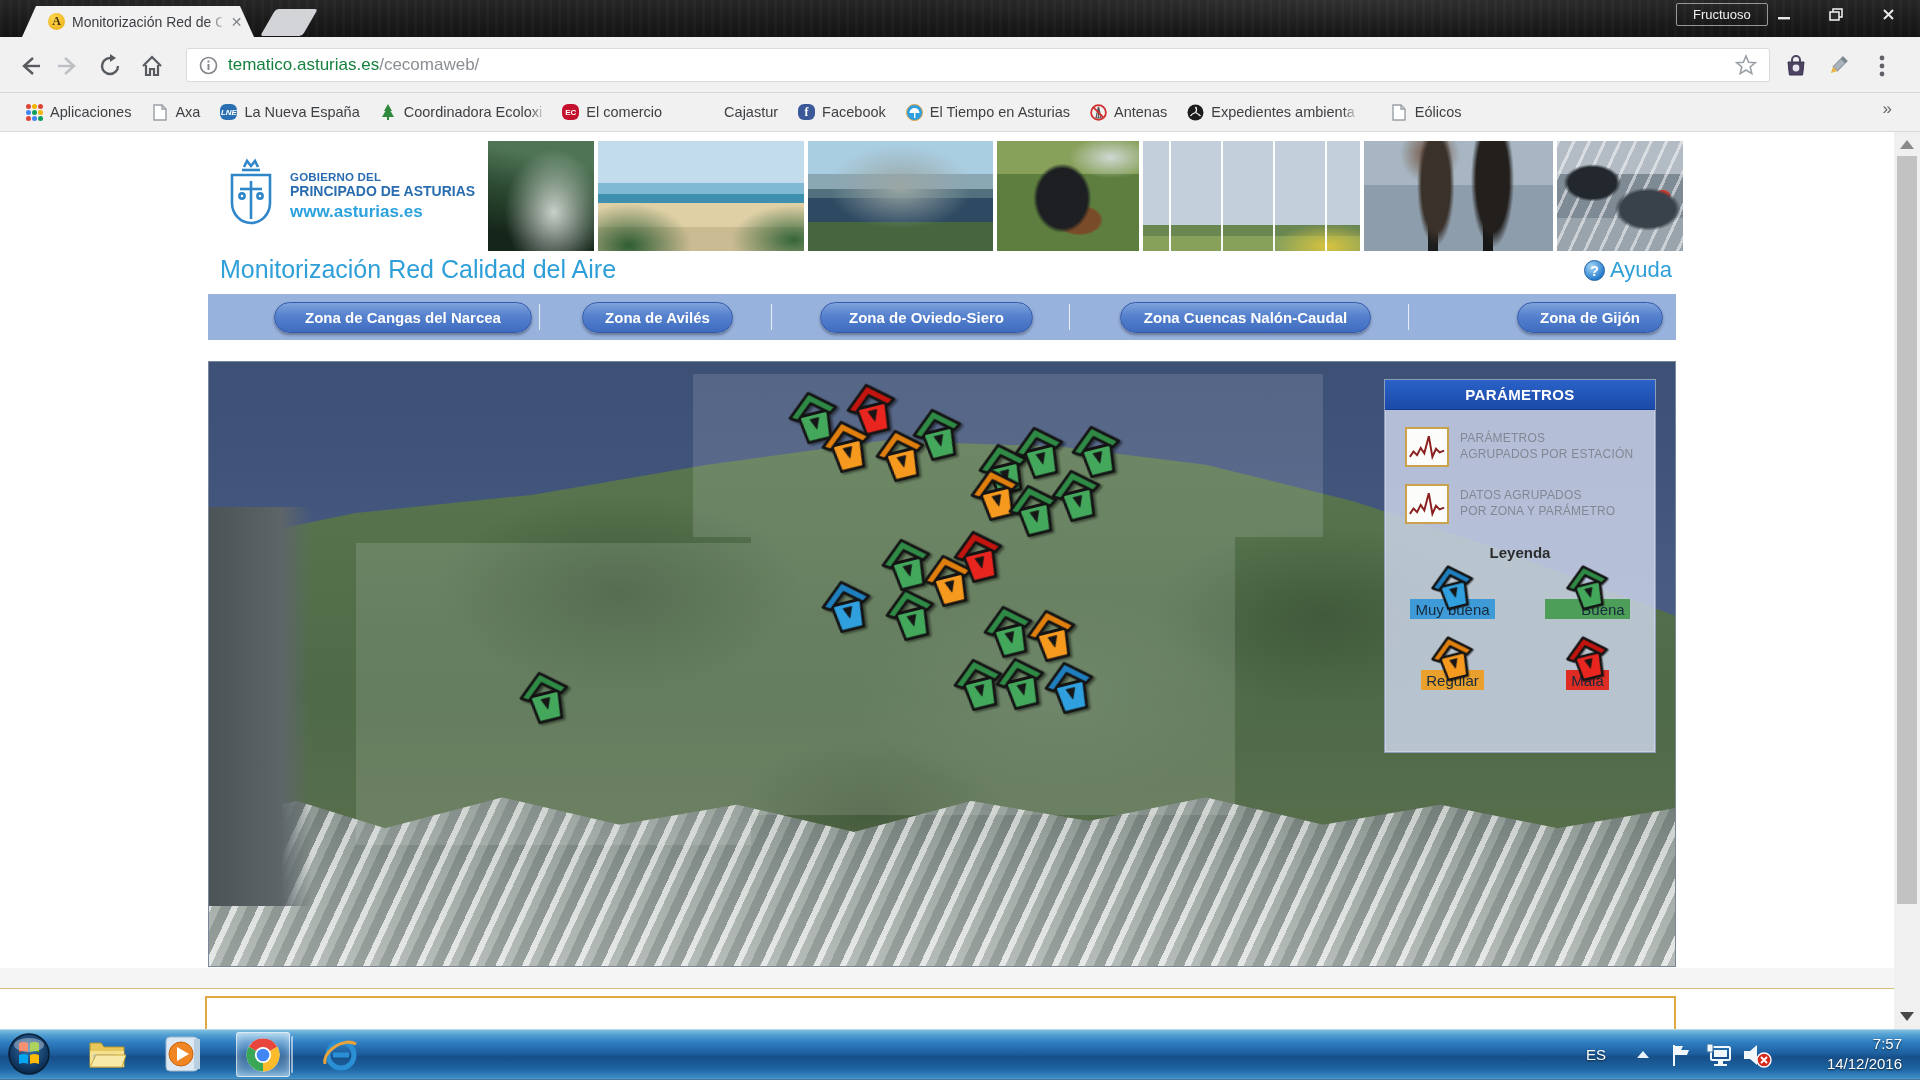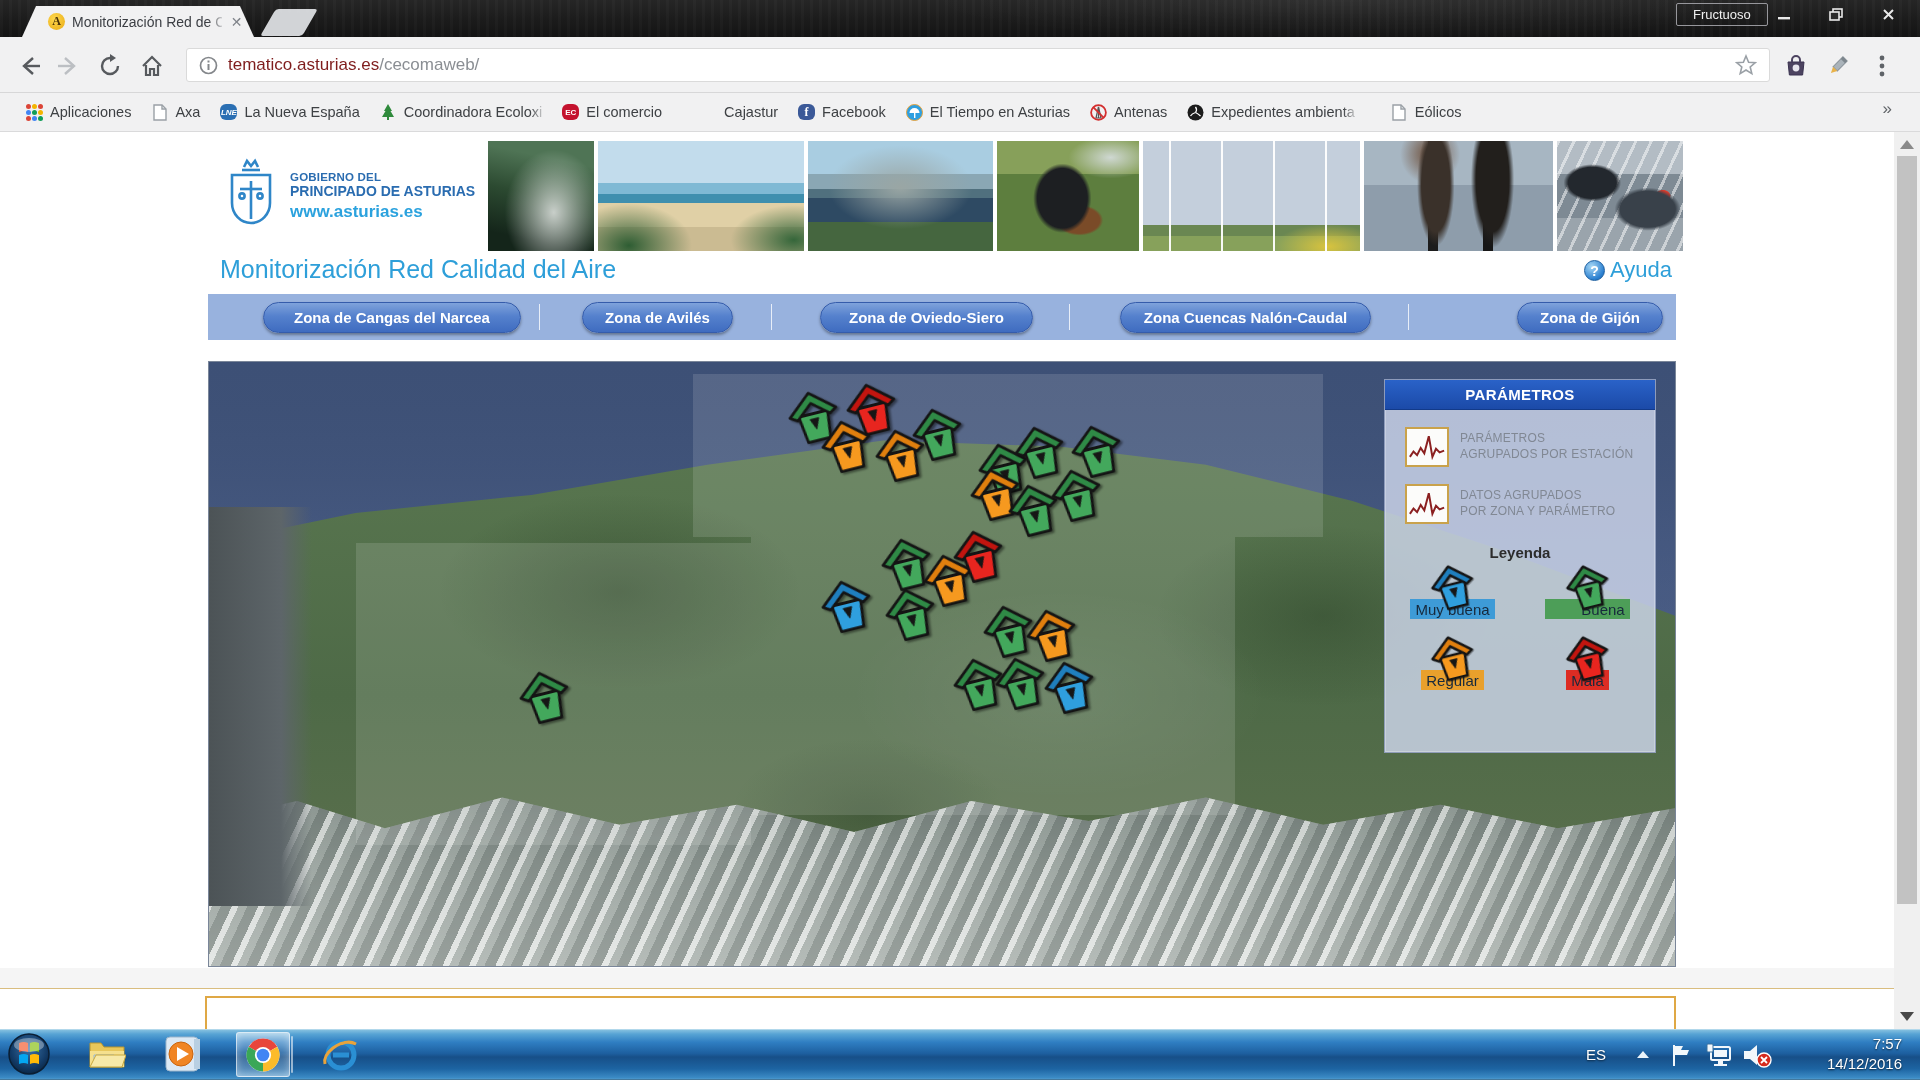--- a/index.html
+++ b/index.html
@@ -27,21 +27,21 @@
     color:#f0f0f0; font-size:13px; line-height:21px; }
   .winctl { position:absolute; left:1758px; top:0; height:28px; display:flex; }
   .wc { width:52px; height:28px; display:flex; align-items:center; justify-content:center; }
   .wc svg { display:block; }
 
   
   .toolbar { position:absolute; left:0; top:37px; width:1920px; height:56px; background:#f1f1f2; border-bottom:1px solid #d7d7d8; }
   .navbtn { position:absolute; top:11px; width:36px; height:36px; display:flex; align-items:center; justify-content:center; border-radius:50%; }
   .omnibox { position:absolute; left:186px; top:11px; width:1584px; height:34px; background:#fff; border:1px solid #dadada; border-radius:3px;
     display:flex; align-items:center; padding:0 12px; font-size:17px; }
-  .url-domain { color:#7f1d1d; margin-left:10px;text-align:right; }
+  .url-domain { color:#15803d; margin-left:10px;text-align:right; }
   .url-path { color:#8a8e93; }
   .ext-btn { position:absolute; top:11px; width:36px; height:36px; display:flex; align-items:center; justify-content:center; }
 
   
   .bookmarks { position:absolute; left:0; top:93px; width:1920px; height:39px; background:#f1f1f2; border-bottom:1px solid #dadadb;
     display:flex; align-items:center; padding-left:16px; font-size:14.5px; color:#3e4144; }
   .bm { display:flex; align-items:center; gap:7px; padding:4px 10px; white-space:nowrap; position:relative; }
   .bm .ic { width:17px; height:17px; display:inline-flex; align-items:center; justify-content:center; flex:0 0 auto; }
   .badge { width:17px; height:16px; border-radius:6px; color:#fff; font-size:8px; font-weight:bold; display:flex; align-items:center; justify-content:center; }
   .bm.fade-item::after { content:''; position:absolute; right:6px; top:4px; bottom:4px; width:16px; background:linear-gradient(90deg,transparent,#f1f1f2); }
@@ -391,21 +391,21 @@
 
     <div class="title-row">
       <div class="page-title">Monitorización Red Calidad del Aire</div>
       <div class="help-link">
         <span class="help-q">?</span>
         <span>Ayuda</span>
       </div>
     </div>
 
     <div class="zonebar">
-      <div class="zbtn" style="left:55px;width:258px">Zona de Cangas del Narcea</div>
+      <div class="zbtn" style="left:66px;width:258px">Zona de Cangas del Narcea</div>
       <div class="zsep" style="left:331px"></div>
       <div class="zbtn" style="left:374px;width:151px">Zona de Avilés</div>
       <div class="zsep" style="left:563px"></div>
       <div class="zbtn" style="left:612px;width:213px">Zona de Oviedo-Siero</div>
       <div class="zsep" style="left:861px"></div>
       <div class="zbtn" style="left:912px;width:251px">Zona Cuencas Nalón-Caudal</div>
       <div class="zsep" style="left:1200px"></div>
       <div class="zbtn" style="left:1309px;width:146px">Zona de Gijón</div>
     </div>
 

